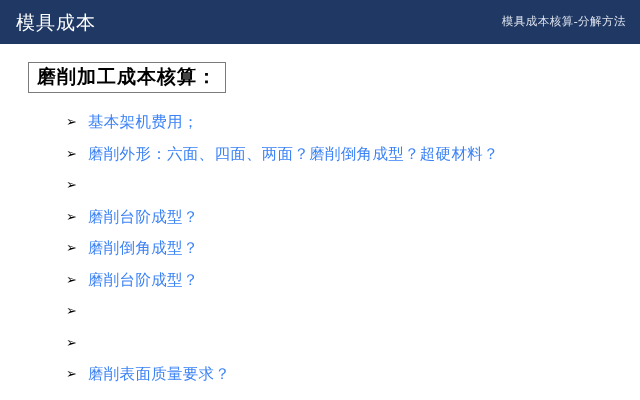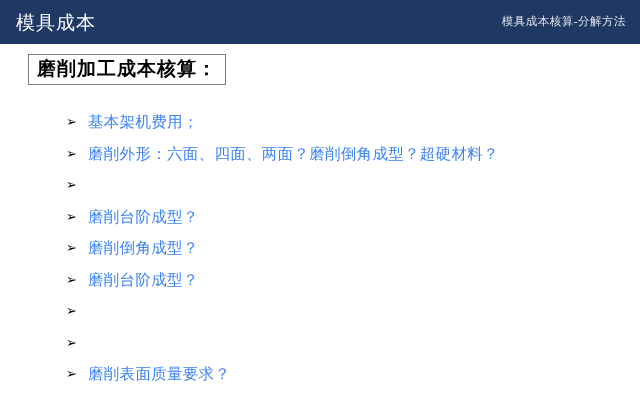--- a/index.html
+++ b/index.html
@@ -53,21 +53,21 @@
     position: absolute;
     left: 0;
     top: 44px;
     width: 640px;
     height: 356px;
     box-sizing: border-box;
   }
   .section-title-wrap {
     position: absolute;
     left: 28px;
-    top: 10px;
+    top: 18px;
   }
   .section-title {
     display: inline-block;
     font-size: 19px;
     color: #000000;
     font-weight: bold;
     letter-spacing: 1px;
     border: 1px solid #7b7b7b;
     padding: 3px 8px 4px 8px;
     background: #ffffff;

